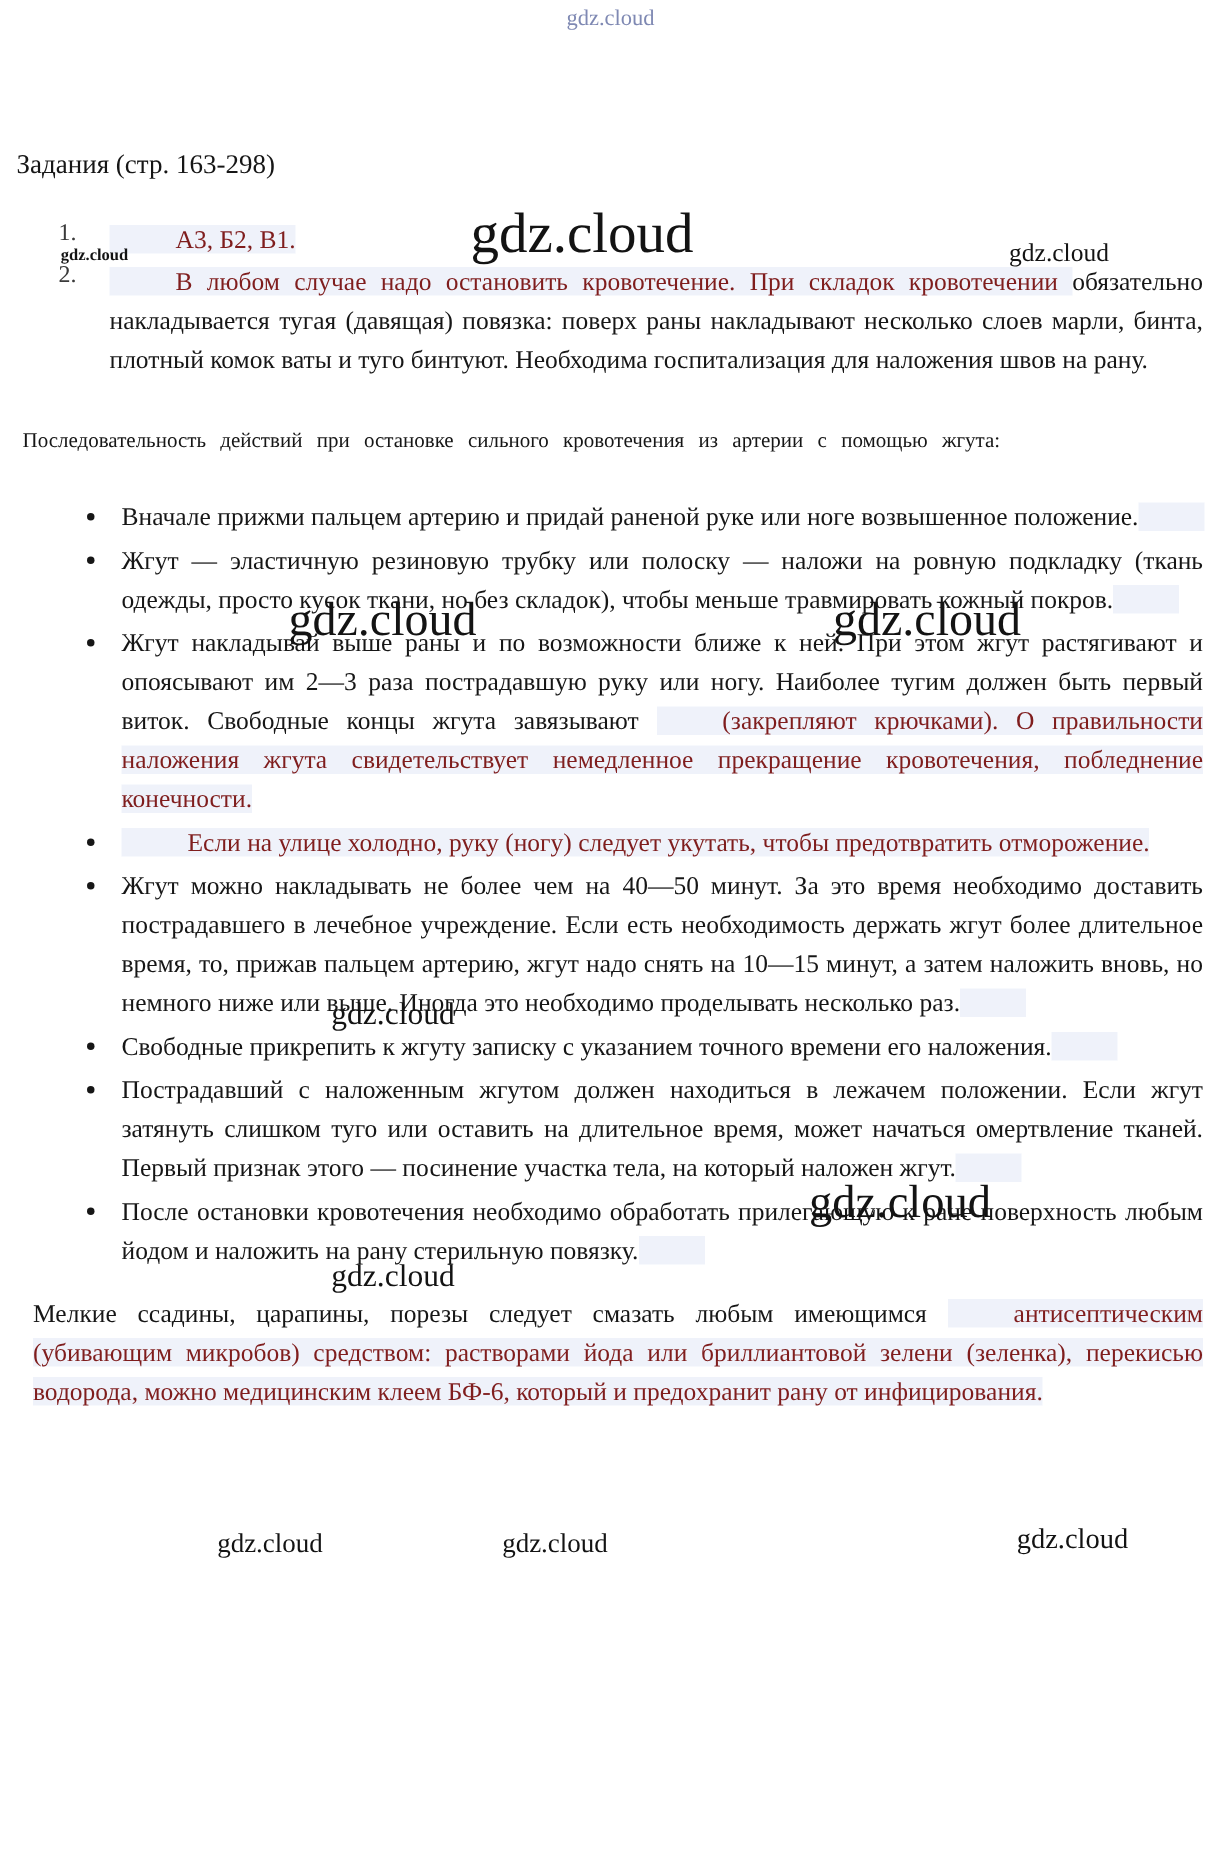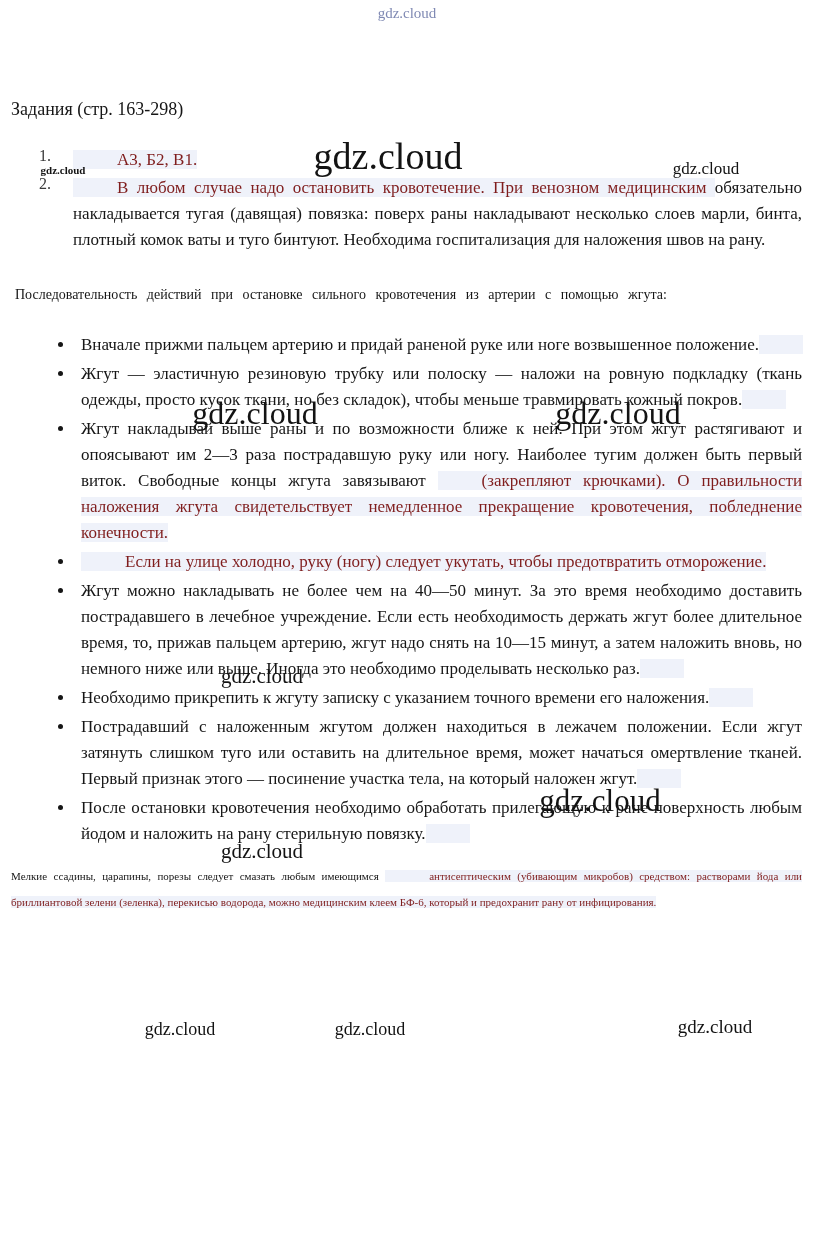--- a/index.html
+++ b/index.html
@@ -27,21 +27,21 @@
     text-align: justify; word-spacing: 6px;
   }
 
   ul.points { margin: 26px 0 16px 0; padding: 0 0 0 64px; }
   ul.points li {
     font-size: 17px; line-height: 26px;
     text-align: justify;
     margin-bottom: 3px; padding-left: 6px;
   }
 
-  .closing { margin: 10px 0 0 0; font-size: 11px; line-height: 26px; text-align: justify; }
+  .closing { margin: 10px 0 0 11px; font-size: 17px; line-height: 26px; text-align: justify; }
 
   .faded { color: #7f1d1d; background: rgba(197, 209, 238, 0.28); padding-left: 44px; }
 
   .wm {
     position: absolute;
     transform: translate(-50%, -50%);
     white-space: nowrap;
     color: #131313;
     font-family: "Liberation Serif", serif;
     z-index: 5;
@@ -68,33 +68,33 @@
     <span class="hb">Задания</span><span> (стр. 163-298)</span>
   </div>
 
   <div class="tasks">
     <div class="task">
       <span class="num">1.</span>
       <span class="body"><span class="faded">А3, Б2, В1.</span></span>
     </div>
     <div class="task">
       <span class="num">2.</span>
-      <span class="body"><span class="faded">В любом случае надо остановить кровотечение. При венозном медицинским </span><span>обязательно накладывается тугая (давящая) повязка: поверх раны накладывают несколько слоев марли, бинта, плотный комок ваты и туго бинтуют. Необходима госпитализация для наложения швов на рану.</span></span>
+      <span class="body"><span class="faded">В любом случае надо остановить кровотечение. При складок кровотечении </span><span>обязательно накладывается тугая (давящая) повязка: поверх раны накладывают несколько слоев марли, бинта, плотный комок ваты и туго бинтуют. Необходима госпитализация для наложения швов на рану.</span></span>
     </div>
   </div>
 
   <p class="intro">Последовательность действий при остановке сильного кровотечения из артерии с помощью жгута:</p>
 
   <ul class="points">
     <li><span>Вначале прижми пальцем артерию и придай раненой руке или ноге возвышенное положение.</span><span class="faded"></span></li>
     <li><span>Жгут — эластичную резиновую трубку или полоску — наложи на ровную подкладку (ткань одежды, просто кусок ткани, но без складок), чтобы меньше травмировать кожный покров.</span><span class="faded"></span></li>
     <li><span>Жгут накладывай выше раны и по возможности ближе к ней. При этом жгут растягивают и опоясывают им 2—3 раза пострадавшую руку или ногу. Наиболее тугим должен быть первый виток. Свободные концы жгута завязывают </span><span class="faded">(закрепляют крючками). О правильности наложения жгута свидетельствует немедленное прекращение кровотечения, побледнение конечности.</span></li>
     <li><span></span><span class="faded">Если на улице холодно, руку (ногу) следует укутать, чтобы предотвратить отморожение.</span></li>
     <li><span>Жгут можно накладывать не более чем на 40—50 минут. За это время необходимо доставить пострадавшего в лечебное учреждение. Если есть необходимость держать жгут более длительное время, то, прижав пальцем артерию, жгут надо снять на 10—15 минут, а затем наложить вновь, но немного ниже или выше. Иногда это необходимо проделывать несколько раз.</span><span class="faded"></span></li>
-    <li><span>Необходимо прикрепить к жгуту записку с указанием точного времени его наложения.</span><span class="faded"></span></li>
+    <li><span>Свободные прикрепить к жгуту записку с указанием точного времени его наложения.</span><span class="faded"></span></li>
     <li><span>Пострадавший с наложенным жгутом должен находиться в лежачем положении. Если жгут затянуть слишком туго или оставить на длительное время, может начаться омертвление тканей. Первый признак этого — посинение участка тела, на который наложен жгут.</span><span class="faded"></span></li>
     <li><span>После остановки кровотечения необходимо обработать прилегающую к ране поверхность любым йодом и наложить на рану стерильную повязку.</span><span class="faded"></span></li>
   </ul>
 
   <p class="closing"><span>Мелкие ссадины, царапины, порезы следует смазать любым имеющимся </span><span class="faded">антисептическим (убивающим микробов) средством: растворами йода или бриллиантовой зелени (зеленка), перекисью водорода, можно медицинским клеем БФ-6, который и предохранит рану от инфицирования.</span></p>
 
 </div>
 
 <div class="wm wm-top">gdz.cloud</div>
 <div class="wm wm-tiny">gdz.cloud</div>

